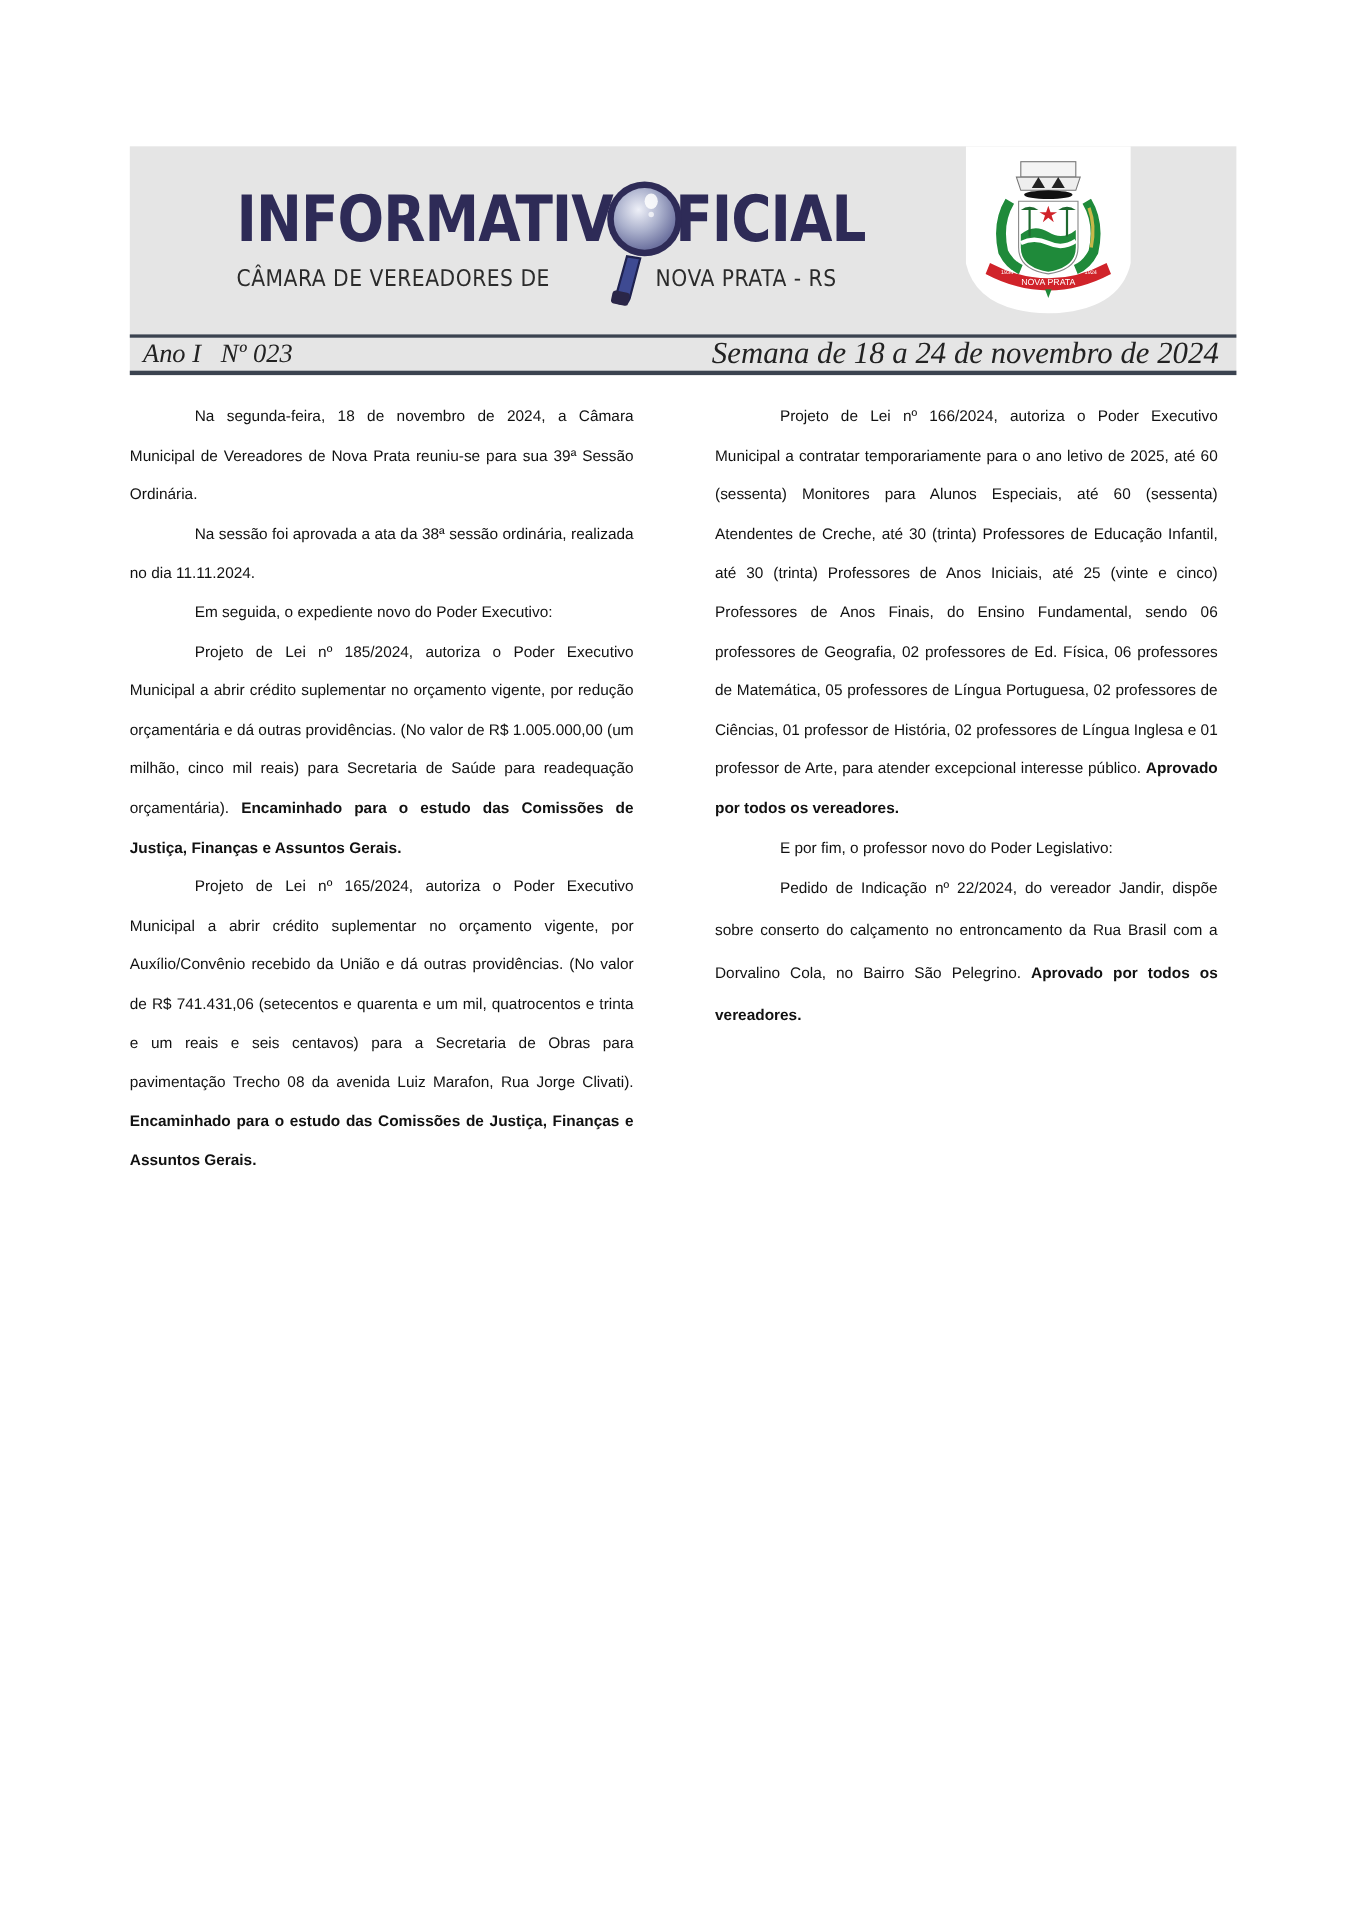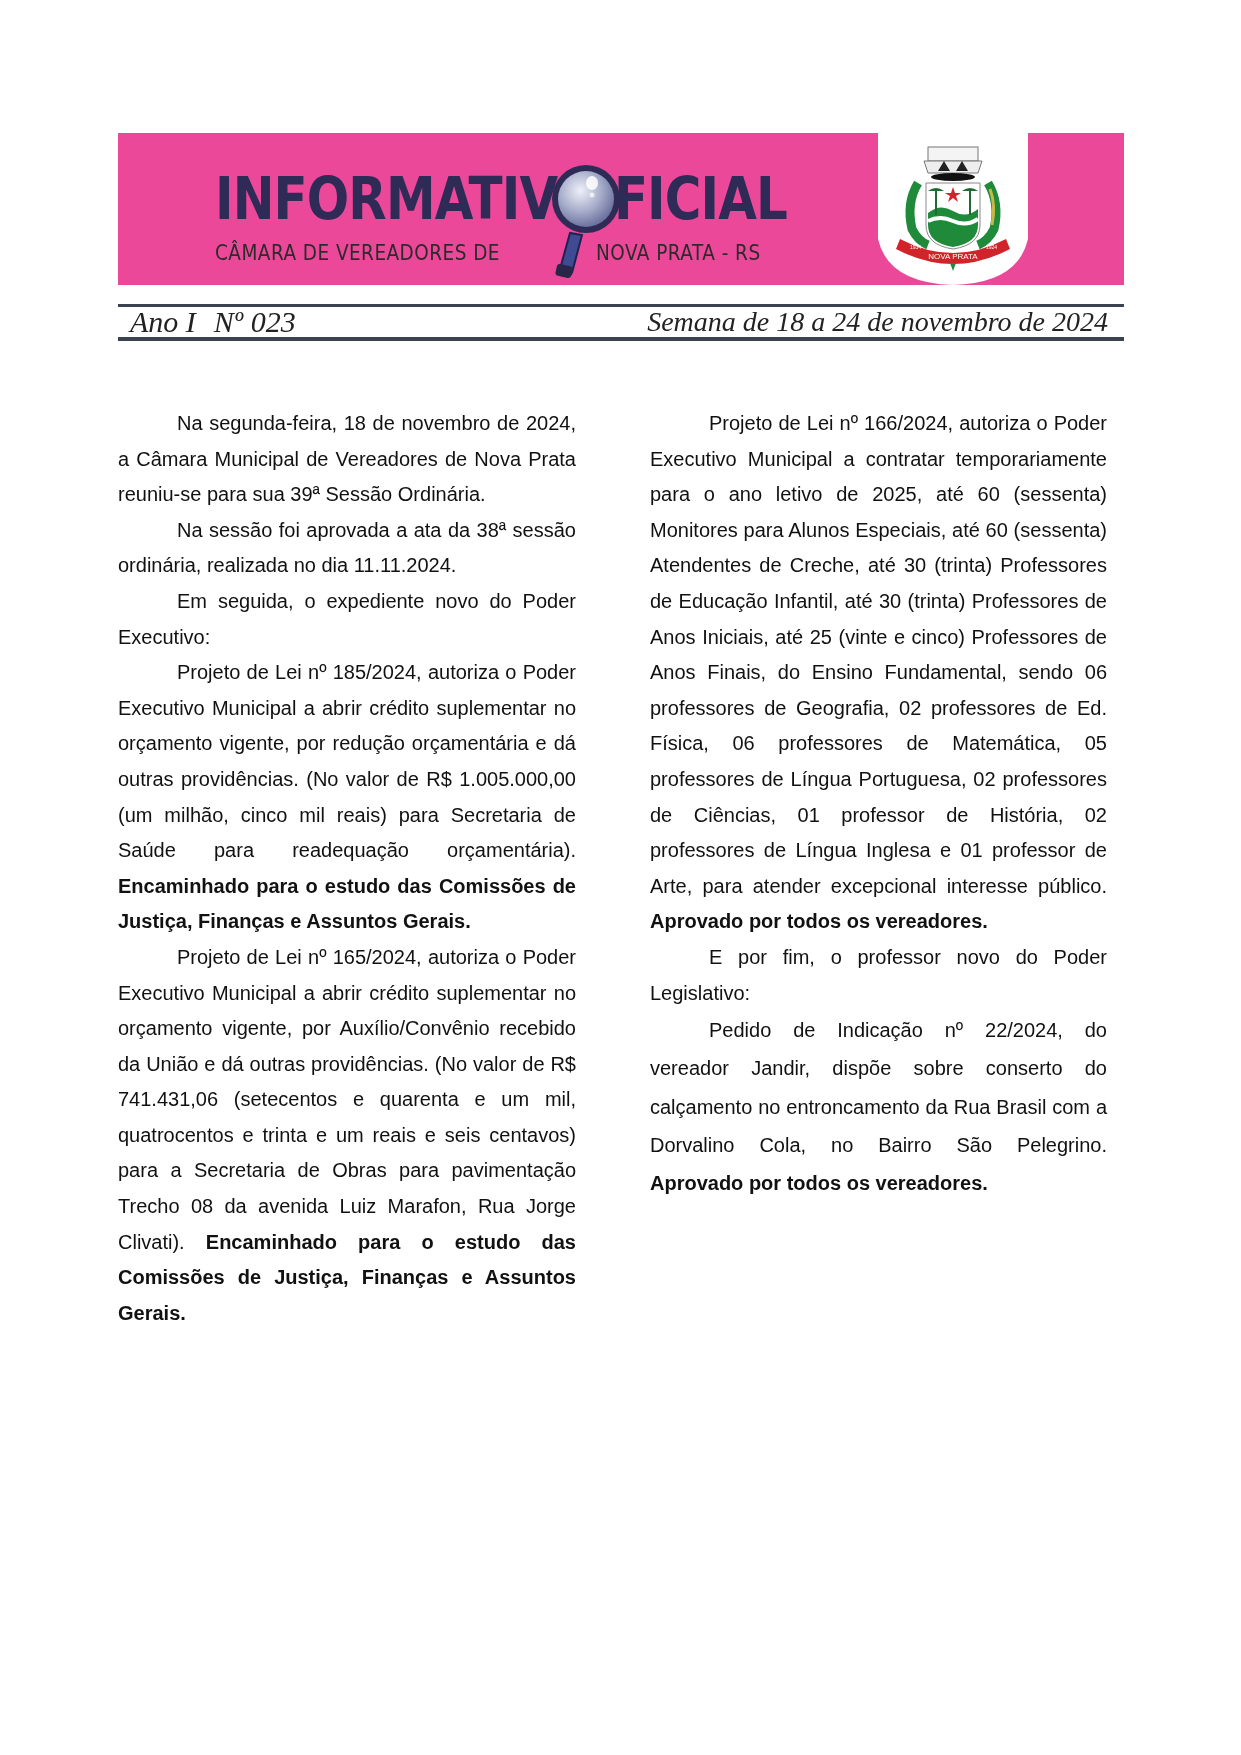--- a/index.html
+++ b/index.html
@@ -1,36 +1,36 @@
 <!DOCTYPE html>
 <html><head>
 <meta charset="utf-8">
 <style>
   html, body { margin:0; padding:0; background:#ffffff; }
   body { width:1241px; height:1755px; position:relative; overflow:hidden; font-family:"Liberation Sans", sans-serif; color:#111; }
 
-  .banner { position:absolute; left:118px; top:133px; width:1006px; height:152px; background:#ec4899; }
+  .banner { position:absolute; left:118px; top:133px; width:1006px; height:208px; background:#e5e5e5; }
   .banner .rule-top { position:absolute; left:0; right:0; top:171px; height:3px; background:#3b4350; }
   .banner .rule-bottom { position:absolute; left:0; right:0; top:204px; height:4px; background:#3b4350; }
 
   .logo-title { position:absolute; left:97px; top:36px; font-family:"DejaVu Sans", sans-serif; font-weight:bold; font-size:58px; letter-spacing:-1px; color:#2e2b57; line-height:60px; white-space:nowrap; transform:scaleX(0.86); transform-origin:left top; }
   .logo-title .gap { display:inline-block; width:66px; }
   .logo-sub { position:absolute; top:108px; font-family:"DejaVu Sans", sans-serif; font-size:21px; color:#2b2b2b; letter-spacing:0.5px; white-space:nowrap; transform:scaleX(0.88); transform-origin:left top; }
   .logo-sub.left { left:97px; }
   .logo-sub.right { left:478px; }
 
   .magnifier { position:absolute; left:420px; top:28px; width:90px; height:120px; }
 
   .crest-box { position:absolute; left:760px; top:0; width:150px; height:152px; }
 
-  .issue { position:absolute; left:12px; top:174px; font-family:"Liberation Serif", serif; font-style:italic; font-size:30px; color:#222; line-height:30px; white-space:nowrap; }
+  .issue { position:absolute; left:12px; top:174px; font-family:"Liberation Serif", serif; font-style:italic; font-size:24px; color:#222; line-height:30px; white-space:nowrap; }
   .issue .num { margin-left:18px; }
   .week { position:absolute; right:16px; top:174px; font-family:"Liberation Serif", serif; font-style:italic; font-size:28px; color:#222; line-height:30px; white-space:nowrap; }
 
-  .col { position:absolute; font-family:"Liberation Sans", sans-serif; font-size:20px; line-height:35.6px; text-align:justify; color:#111;margin-top:45px; }
+  .col { position:absolute; font-family:"Liberation Sans", sans-serif; font-size:14px; line-height:35.6px; text-align:justify; color:#111; }
   .col.left { left:118px; top:361px; width:458px; }
   .col.right { left:650px; top:361px; width:457px; }
   .col p { margin:0; text-indent:59px; }
   .col b { font-weight:bold; }
   .col .loose { line-height:38.2px; }
   .col .spacer { height:24px; }
 </style>
 </head>
 <body>
 

